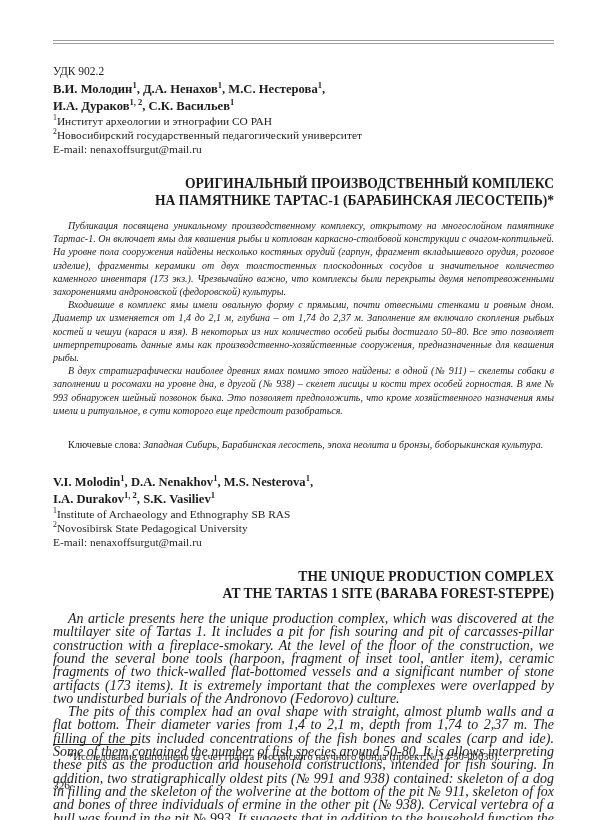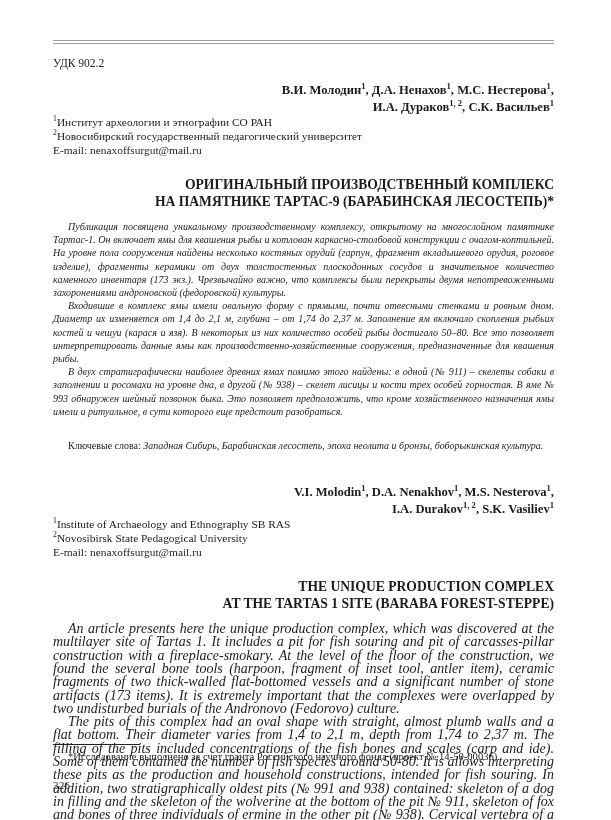--- a/index.html
+++ b/index.html
@@ -15,32 +15,31 @@
     padding: 0 57px 0 53px;
     overflow: hidden;
   }
   .top-rule {
     margin-top: 40px;
     height: 2px;
     border-top: 1.6px solid #9c9c9c;
     border-bottom: 1.6px solid #9c9c9c;
   }
   .udc {
-    margin-top: 12px;
+    margin-top: 20px;
     font-size: 11.5px;
     line-height: 14px;
   }
   sup {
     font-size: 0.68em;
     line-height: 0;
     vertical-align: super;
   }
   .authors {
-    margin-top: 12px;
-    text-align: right;
+    margin-top: 3px;
     font-weight: bold;
     font-size: 12.6px;
     line-height: 16.5px;
   }
   .affiliations {
     text-align: left;
     font-size: 11.4px;
     line-height: 14px;
   }
   .article-title {
@@ -105,21 +104,21 @@
   </div>
 
   <div class="affiliations">
     <div><sup>1</sup>Институт археологии и этнографии СО РАН</div>
     <div><sup>2</sup>Новосибирский государственный педагогический университет</div>
     <div>E-mail: nenaxoffsurgut@mail.ru</div>
   </div>
 
   <h1 class="article-title">
     <span>ОРИГИНАЛЬНЫЙ ПРОИЗВОДСТВЕННЫЙ КОМПЛЕКС</span><br>
-    <span>НА ПАМЯТНИКЕ ТАРТАС-9 (БАРАБИНСКАЯ ЛЕСОСТЕПЬ)*</span>
+    <span>НА ПАМЯТНИКЕ ТАРТАС-1 (БАРАБИНСКАЯ ЛЕСОСТЕПЬ)*</span>
   </h1>
 
   <div class="abstract">
     <p>Публикация посвящена уникальному производственному комплексу, открытому на многослойном памятнике Тартас-1. Он включает ямы для квашения рыбы и котлован каркасно-столбовой конструкции с очагом-коптильней. На уровне пола сооружения найдены несколько костяных орудий (гарпун, фрагмент вкладышевого орудия, роговое изделие), фрагменты керамики от двух толстостенных плоскодонных сосудов и значительное количество каменного инвентаря (173 экз.). Чрезвычайно важно, что комплексы были перекрыты двумя непотревоженными захоронениями андроновской (федоровской) культуры.</p>
     <p>Входившие в комплекс ямы имели овальную форму с прямыми, почти отвесными стенками и ровным дном. Диаметр их изменяется от 1,4 до 2,1 м, глубина – от 1,74 до 2,37 м. Заполнение ям включало скопления рыбьих костей и чешуи (карася и язя). В некоторых из них количество особей рыбы достигало 50–80. Все это позволяет интерпретировать данные ямы как производственно-хозяйственные сооружения, предназначенные для квашения рыбы.</p>
     <p>В двух стратиграфически наиболее древних ямах помимо этого найдены: в одной (№ 911) – скелеты собаки в заполнении и росомахи на уровне дна, в другой (№ 938) – скелет лисицы и кости трех особей горностая. В яме № 993 обнаружен шейный позвонок быка. Это позволяет предположить, что кроме хозяйственного назначения ямы имели и ритуальное, в сути которого еще предстоит разобраться.</p>
   </div>
 
   <div class="keywords">
     <span class="kw-label">Ключевые слова:</span>

